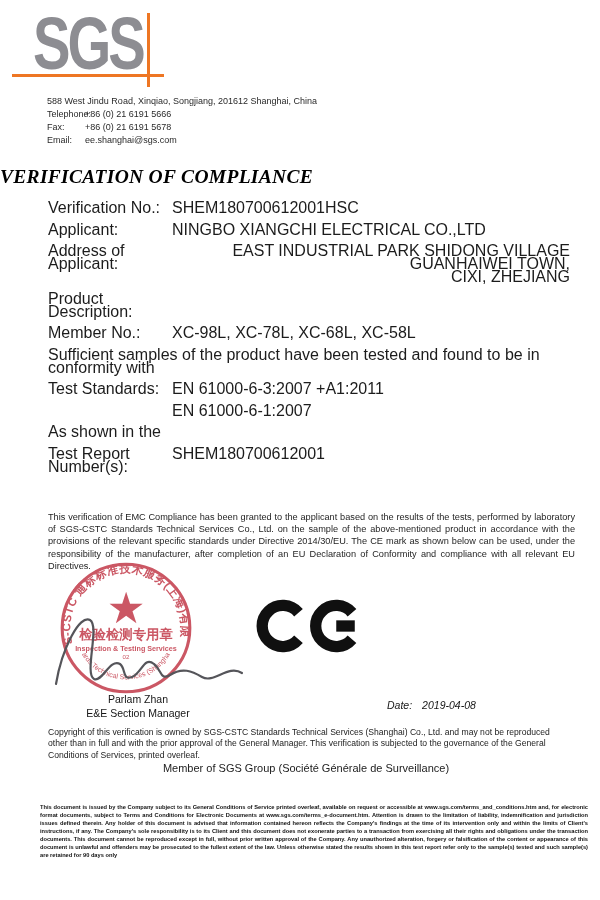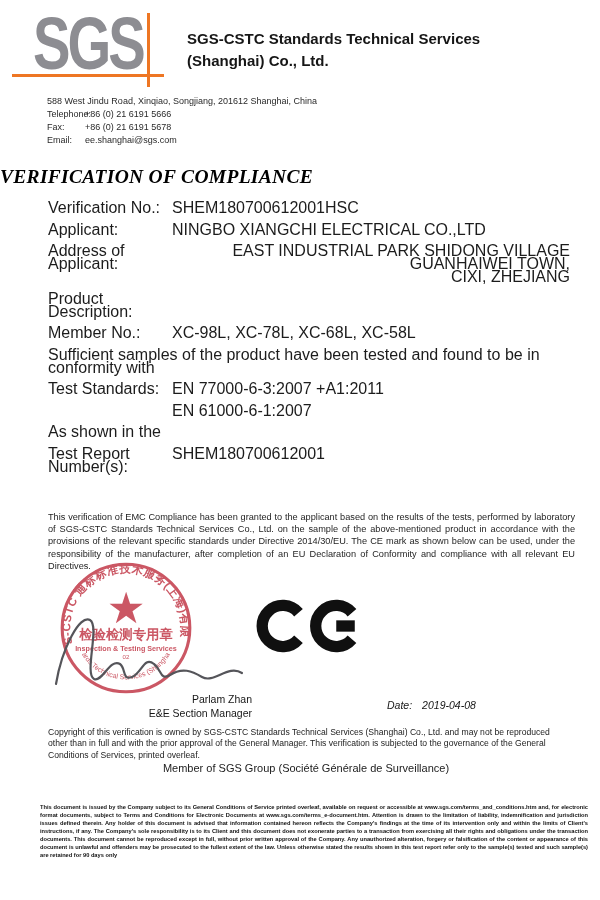--- a/index.html
+++ b/index.html
@@ -28,21 +28,21 @@
   .f-val div{margin:0;text-align:right;}
 
   
   .body-par{position:absolute;left:48px;top:511px;width:527px;font-size:9.2px;line-height:12.2px;
             text-align:justify;color:#1e1e1e;}
 
   
   .stamp{position:absolute;left:56px;top:558px;opacity:.88;}
   .stamp text{fill:#c4404f;font-family:"Liberation Sans","DejaVu Sans",sans-serif;}
   .signature{position:absolute;left:40px;top:606px;}
-  .signatory{position:absolute;left:56px;top:692px;width:196px;text-align:right;
+  .signatory{position:absolute;left:40px;top:692px;width:196px;text-align:center;
              font-size:10.5px;line-height:14px;color:#161616;}
   .ce{position:absolute;left:256px;top:596px;}
   .date-row{position:absolute;left:387px;top:699px;font-size:10.5px;color:#161616;font-style:italic;}
   .date-row .d-label{margin-right:10px;}
 
   
   .copyright{position:absolute;left:48px;top:727px;width:516px;font-size:8.6px;line-height:11.3px;color:#222;}
   .member{position:absolute;left:48px;top:762px;width:516px;text-align:center;font-size:11px;color:#222;}
 
   
@@ -50,24 +50,20 @@
                 font-weight:bold;text-align:justify;color:#111;}
 </style>
 </head>
 <body>
 
 <div class="page">
 
   <div class="logo-text">SGS</div>
   <div class="logo-hline" style="background:#ee7623;"></div>
   <div class="logo-vline" style="background:#ee7623;"></div>
-  <div class="company-name">
-    <div>SGS-CSTC Standards Technical Services</div>
-    <div>(Shanghai) Co., Ltd.</div>
-  </div>
 
   <div class="contact">
     <div>588 West Jindu Road, Xinqiao, Songjiang, 201612 Shanghai, China</div>
     <div class="contact-row">
       <span class="c-label">Telephone:</span><span>+86 (0) 21 6191 5666</span>
     </div>
     <div class="contact-row">
       <span class="c-label">Fax:</span><span>+86 (0) 21 6191 5678</span>
     </div>
     <div class="contact-row">
@@ -96,21 +92,21 @@
     <div class="f-row">
       <div class="f-label">Product Description:</div>
     </div>
     <div class="f-row">
       <div class="f-label">Member No.:</div>
       <div class="f-val">XC-98L, XC-78L, XC-68L, XC-58L</div>
     </div>
     <div class="f-row full">Sufficient samples of the product have been tested and found to be in conformity with</div>
     <div class="f-row">
       <div class="f-label">Test Standards:</div>
-      <div class="f-val">EN 77000-6-3:2007 +A1:2011</div>
+      <div class="f-val">EN 61000-6-3:2007 +A1:2011</div>
     </div>
     <div class="f-row">
       <div class="f-label"></div>
       <div class="f-val">EN 61000-6-1:2007</div>
     </div>
     <div class="f-row full">As shown in the</div>
     <div class="f-row">
       <div class="f-label">Test Report Number(s):</div>
       <div class="f-val">SHEM180700612001</div>
     </div>

